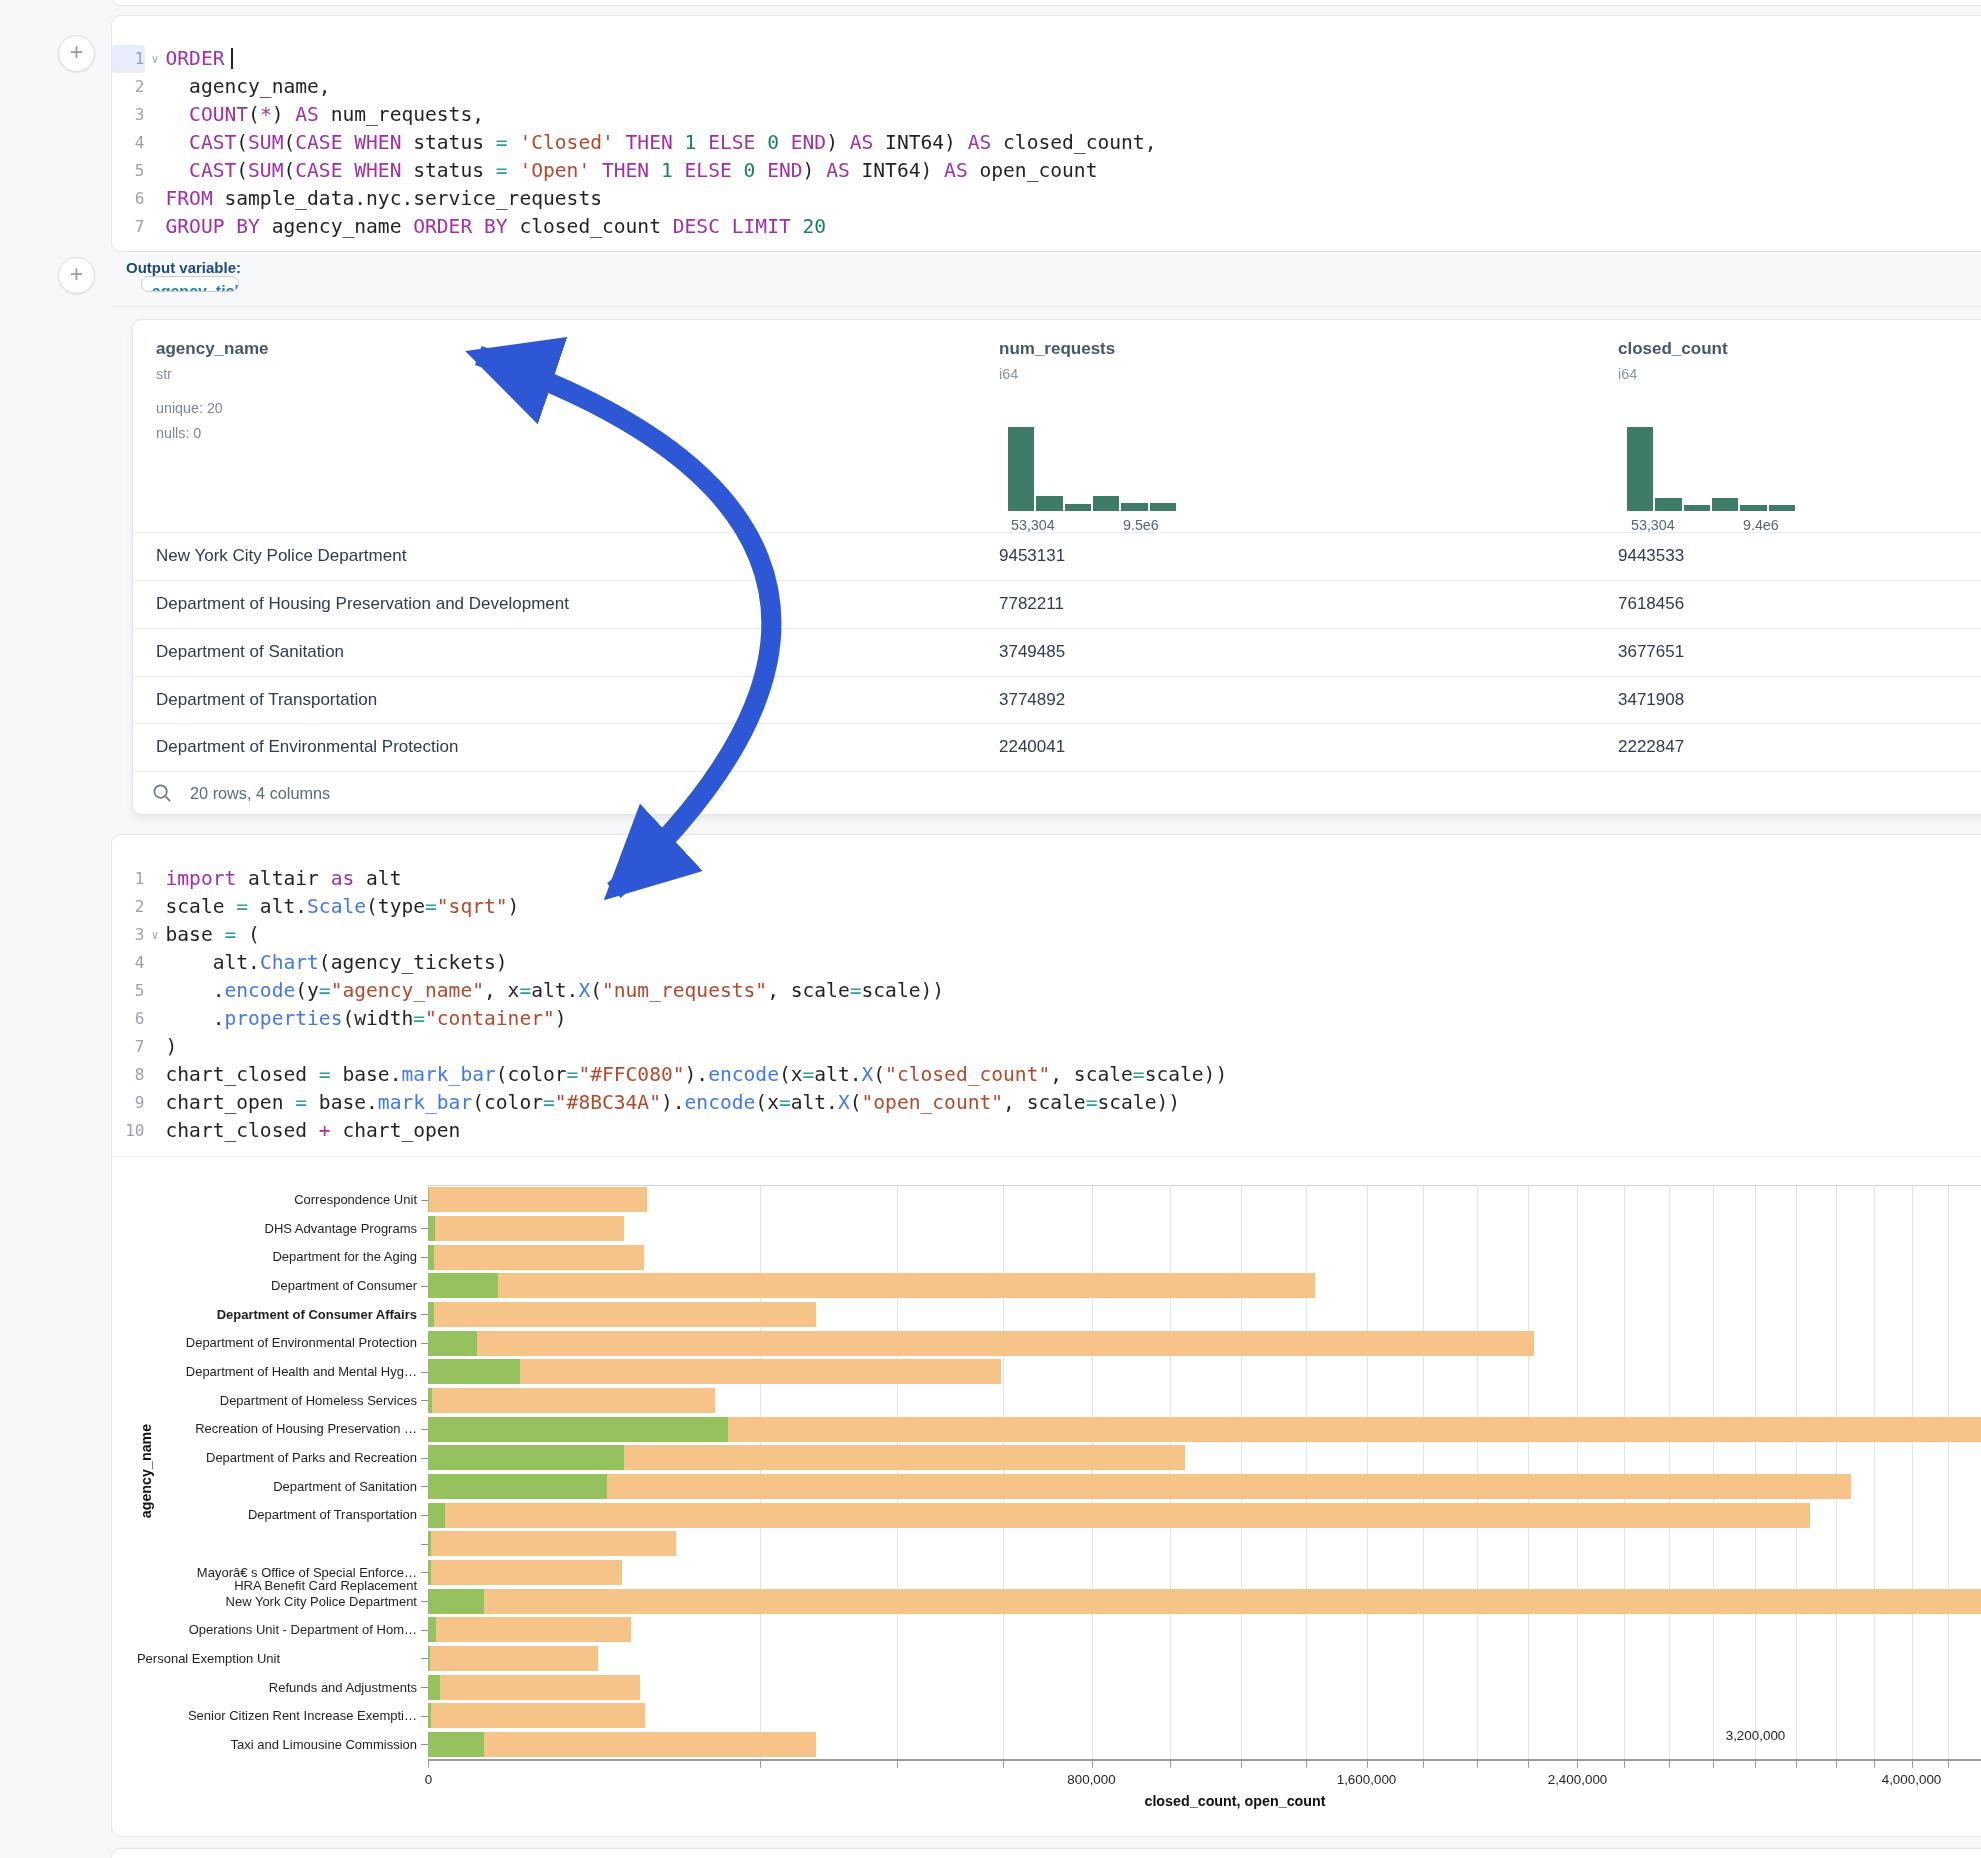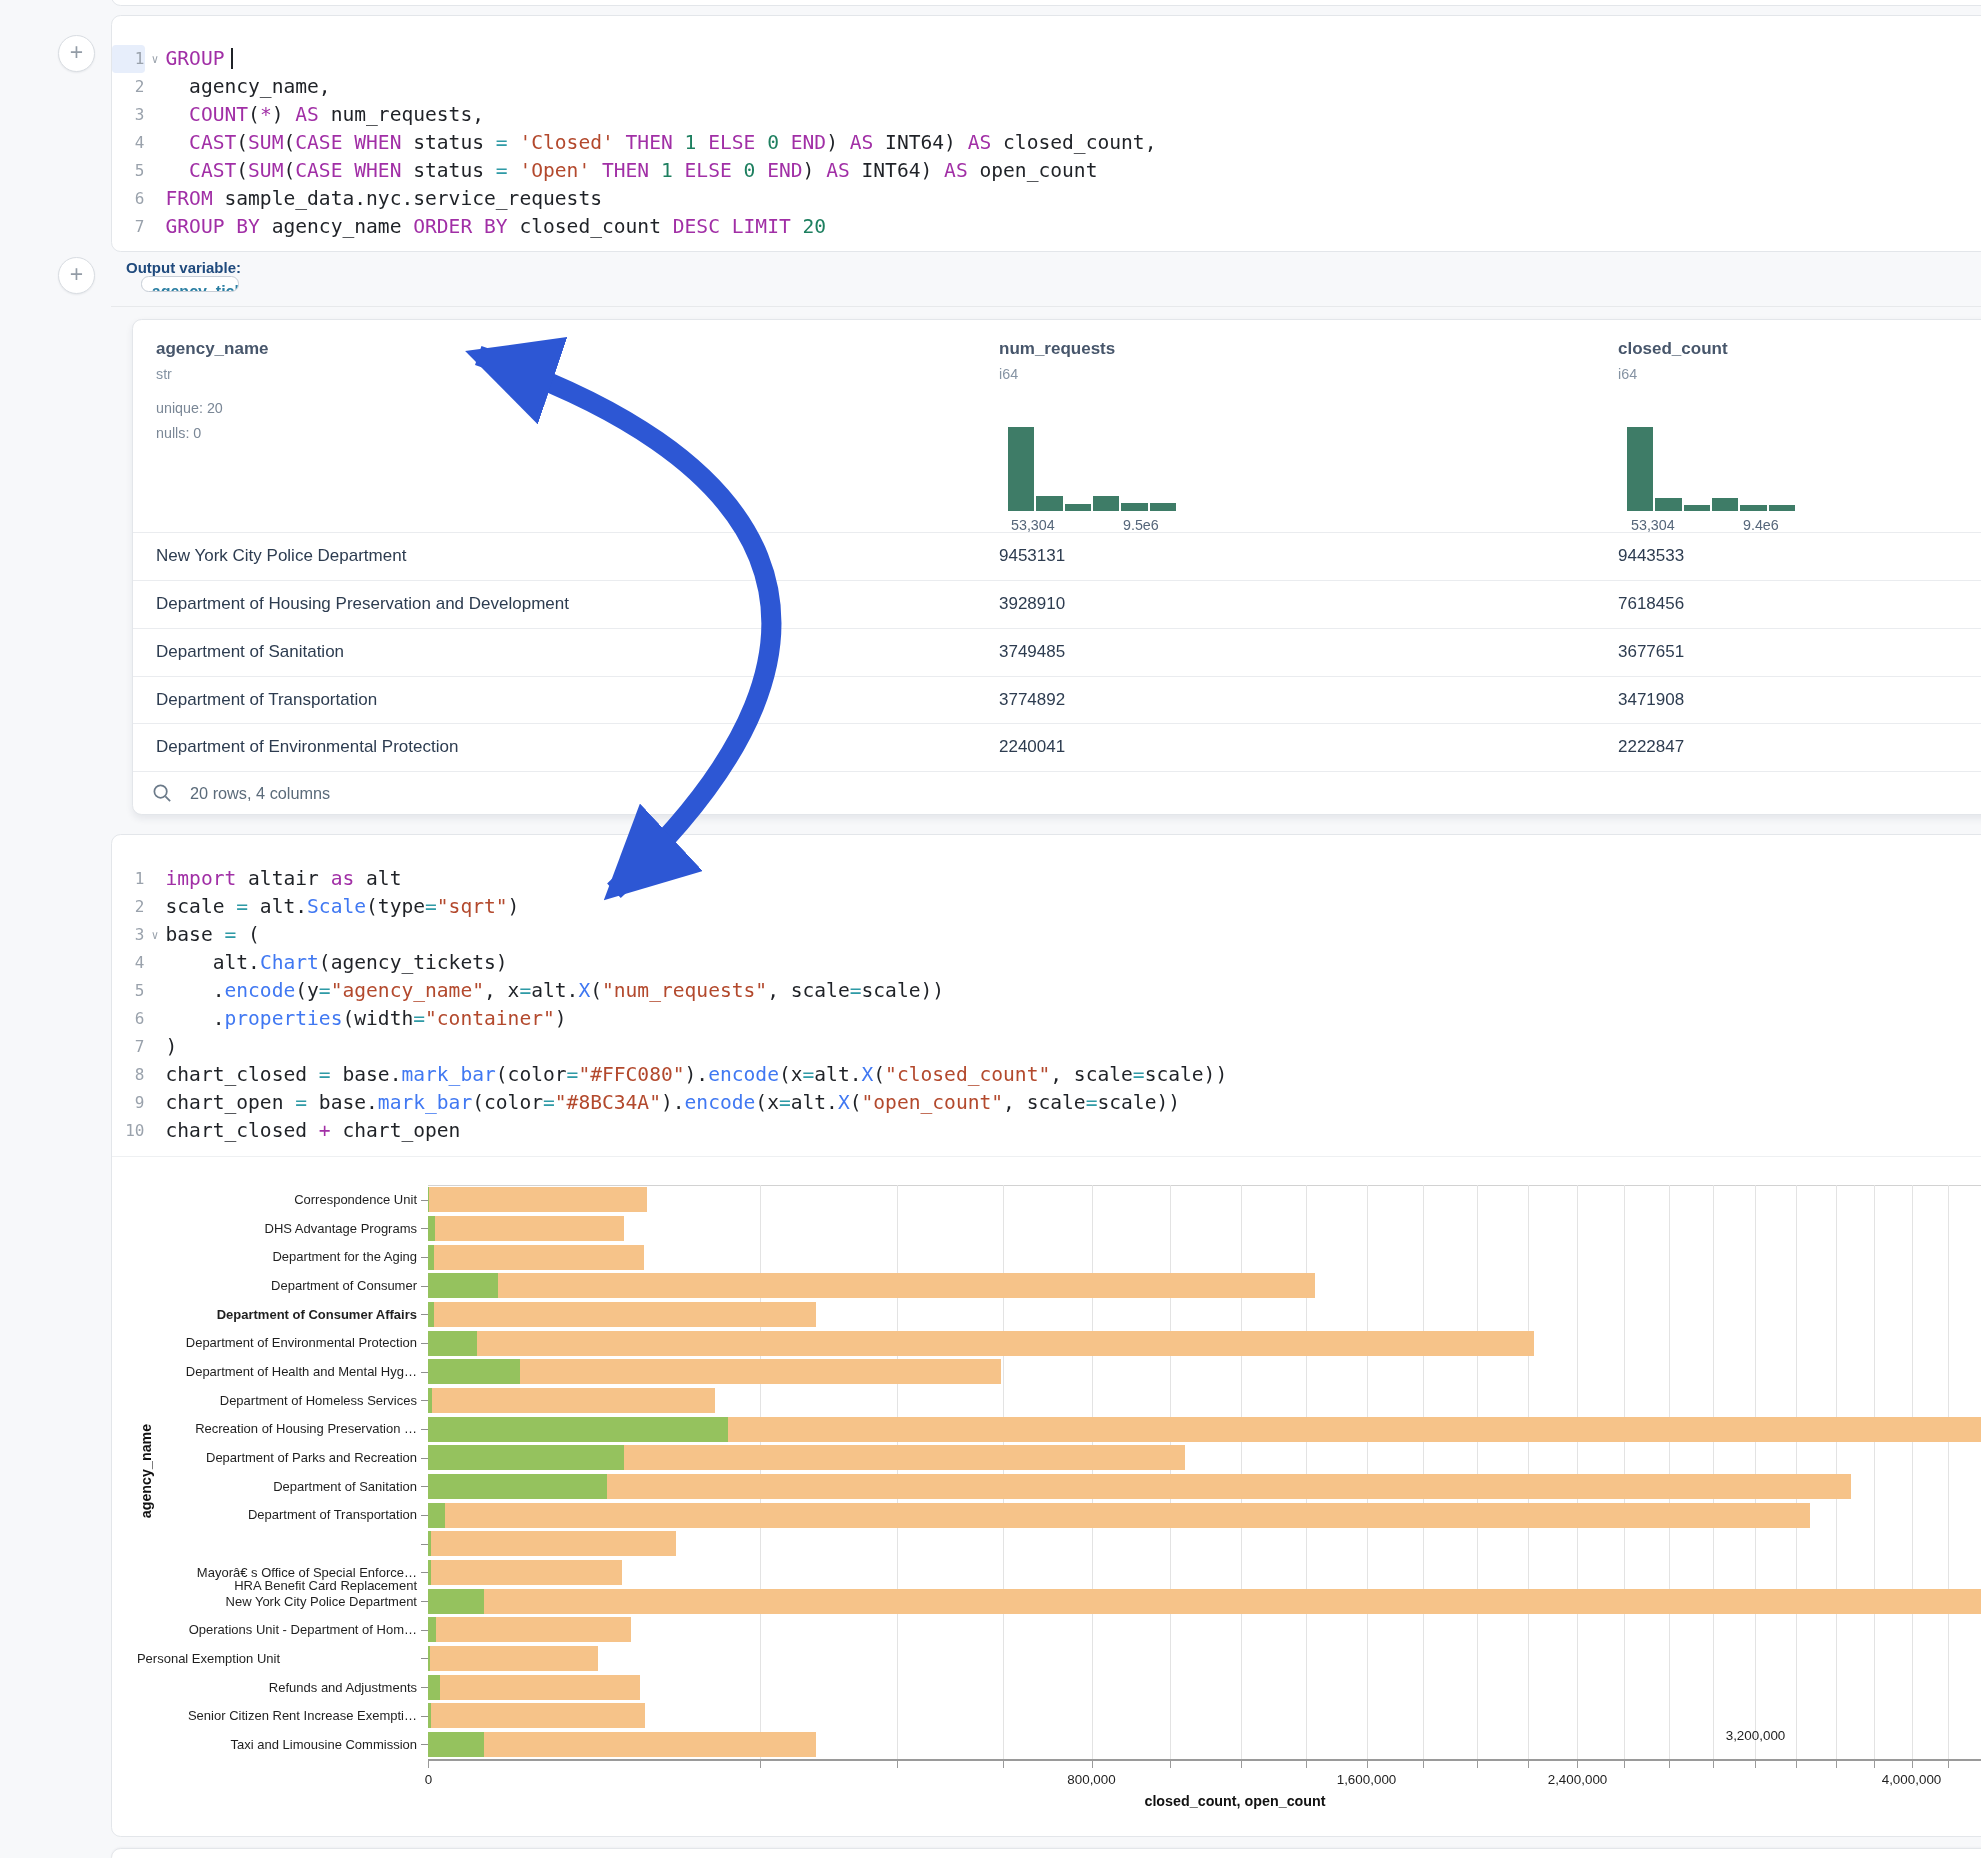--- a/index.html
+++ b/index.html
@@ -62,21 +62,21 @@
 <body>
 
 <div id="app">
 
   <div class="card frag-top"></div>
 
   <div class="plus-btn" style="left:58px;top:35px;">+</div>
 
   <div class="card sql-card">
     <div class="code-block" id="sql-code">
-        <div class="cl"><span class="ln hl">1</span><span class="fold">∨</span><span class="src"><span class="tok-kw">GROUP</span><span class="caret"></span></span></div>
+        <div class="cl"><span class="ln hl">1</span><span class="fold">∨</span><span class="src"><span class="tok-kw">ORDER</span><span class="caret"></span></span></div>
         <div class="cl"><span class="ln">2</span><span class="fold"></span><span class="src"><span class="tok-pl">  agency_name,</span></span></div>
         <div class="cl"><span class="ln">3</span><span class="fold"></span><span class="src"><span class="tok-pl">  </span><span class="tok-kw">COUNT</span><span class="tok-pl">(</span><span class="tok-kw">*</span><span class="tok-pl">) </span><span class="tok-kw">AS</span><span class="tok-pl"> num_requests,</span></span></div>
         <div class="cl"><span class="ln">4</span><span class="fold"></span><span class="src"><span class="tok-pl">  </span><span class="tok-kw">CAST</span><span class="tok-pl">(</span><span class="tok-kw">SUM</span><span class="tok-pl">(</span><span class="tok-kw">CASE WHEN</span><span class="tok-pl"> status </span><span class="tok-op">=</span><span class="tok-pl"> </span><span class="tok-str">'Closed'</span><span class="tok-pl"> </span><span class="tok-kw">THEN</span><span class="tok-pl"> </span><span class="tok-num">1</span><span class="tok-pl"> </span><span class="tok-kw">ELSE</span><span class="tok-pl"> </span><span class="tok-num">0</span><span class="tok-pl"> </span><span class="tok-kw">END</span><span class="tok-pl">) </span><span class="tok-kw">AS</span><span class="tok-pl"> INT64) </span><span class="tok-kw">AS</span><span class="tok-pl"> closed_count,</span></span></div>
         <div class="cl"><span class="ln">5</span><span class="fold"></span><span class="src"><span class="tok-pl">  </span><span class="tok-kw">CAST</span><span class="tok-pl">(</span><span class="tok-kw">SUM</span><span class="tok-pl">(</span><span class="tok-kw">CASE WHEN</span><span class="tok-pl"> status </span><span class="tok-op">=</span><span class="tok-pl"> </span><span class="tok-str">'Open'</span><span class="tok-pl"> </span><span class="tok-kw">THEN</span><span class="tok-pl"> </span><span class="tok-num">1</span><span class="tok-pl"> </span><span class="tok-kw">ELSE</span><span class="tok-pl"> </span><span class="tok-num">0</span><span class="tok-pl"> </span><span class="tok-kw">END</span><span class="tok-pl">) </span><span class="tok-kw">AS</span><span class="tok-pl"> INT64) </span><span class="tok-kw">AS</span><span class="tok-pl"> open_count</span></span></div>
         <div class="cl"><span class="ln">6</span><span class="fold"></span><span class="src"><span class="tok-kw">FROM</span><span class="tok-pl"> sample_data.nyc.service_requests</span></span></div>
         <div class="cl"><span class="ln">7</span><span class="fold"></span><span class="src"><span class="tok-kw">GROUP BY</span><span class="tok-pl"> agency_name </span><span class="tok-kw">ORDER BY</span><span class="tok-pl"> closed_count </span><span class="tok-kw">DESC</span><span class="tok-pl"> </span><span class="tok-kw">LIMIT</span><span class="tok-pl"> </span><span class="tok-num">20</span></span></div>
       </div>
   </div>
 
   <div class="plus-btn" style="left:58px;top:257px;">+</div>
@@ -120,21 +120,21 @@
         <div class="hist-max" style="left: 1610px; top: 197px;">9.4e6</div>
       </div>
     <div id="tbl-rows">
         <div class="trow" style="top: 212px;">
           <div class="c0">New York City Police Department</div>
           <div class="c1">9453131</div>
           <div class="c2">9443533</div>
         </div>
         <div class="trow" style="top: 260px;">
           <div class="c0">Department of Housing Preservation and Development</div>
-          <div class="c1">3928910</div>
+          <div class="c1">7782211</div>
           <div class="c2">7618456</div>
         </div>
         <div class="trow" style="top: 308px;">
           <div class="c0">Department of Sanitation</div>
           <div class="c1">3749485</div>
           <div class="c2">3677651</div>
         </div>
         <div class="trow" style="top: 356px;">
           <div class="c0">Department of Transportation</div>
           <div class="c1">3774892</div>

